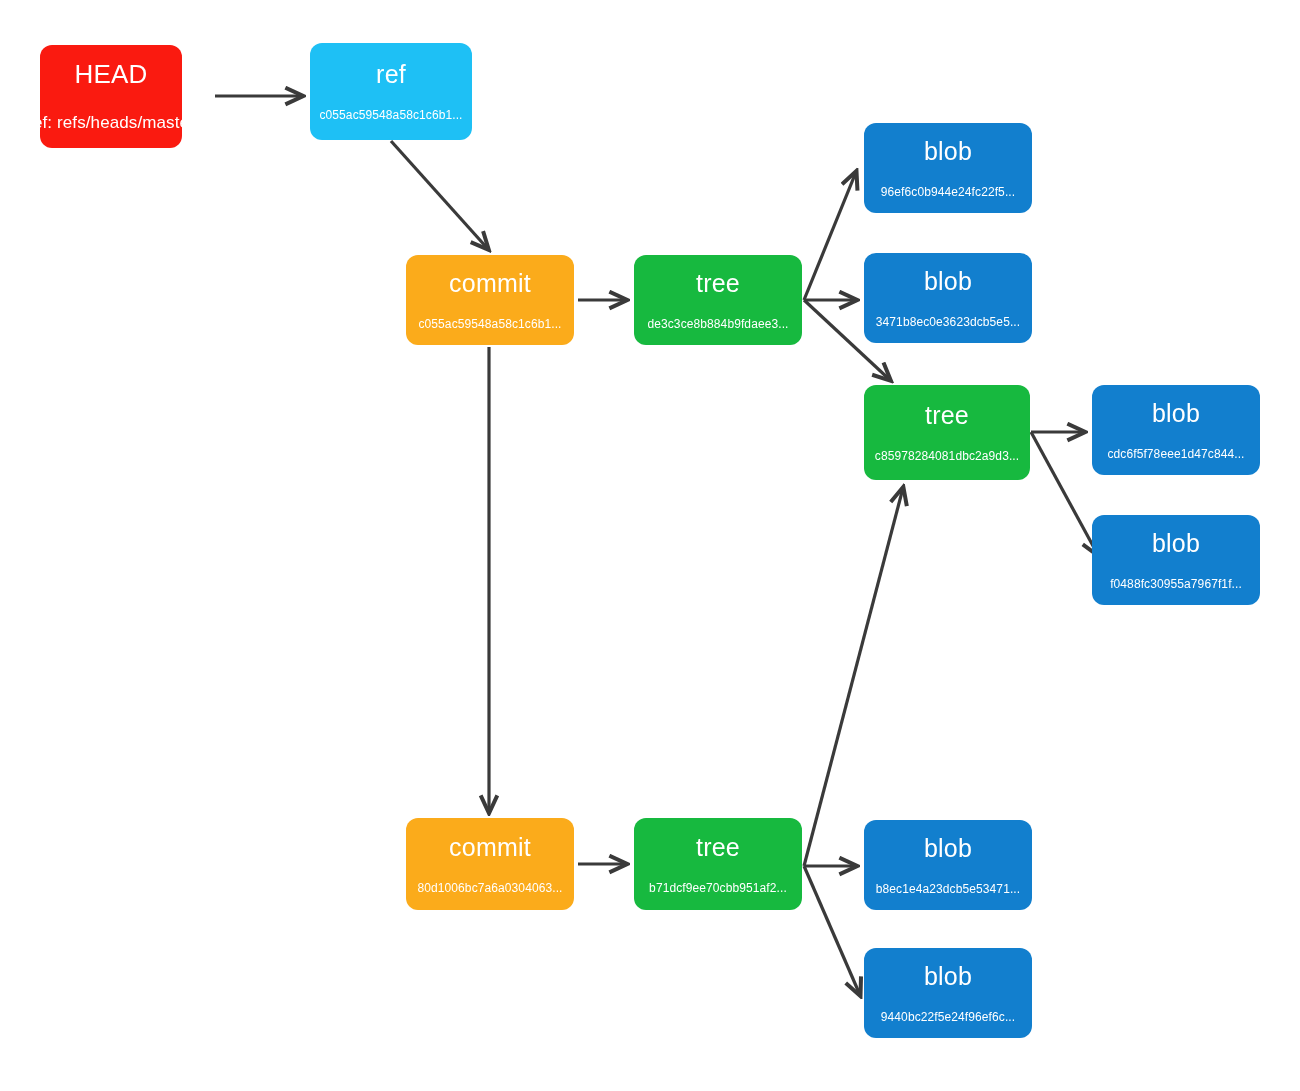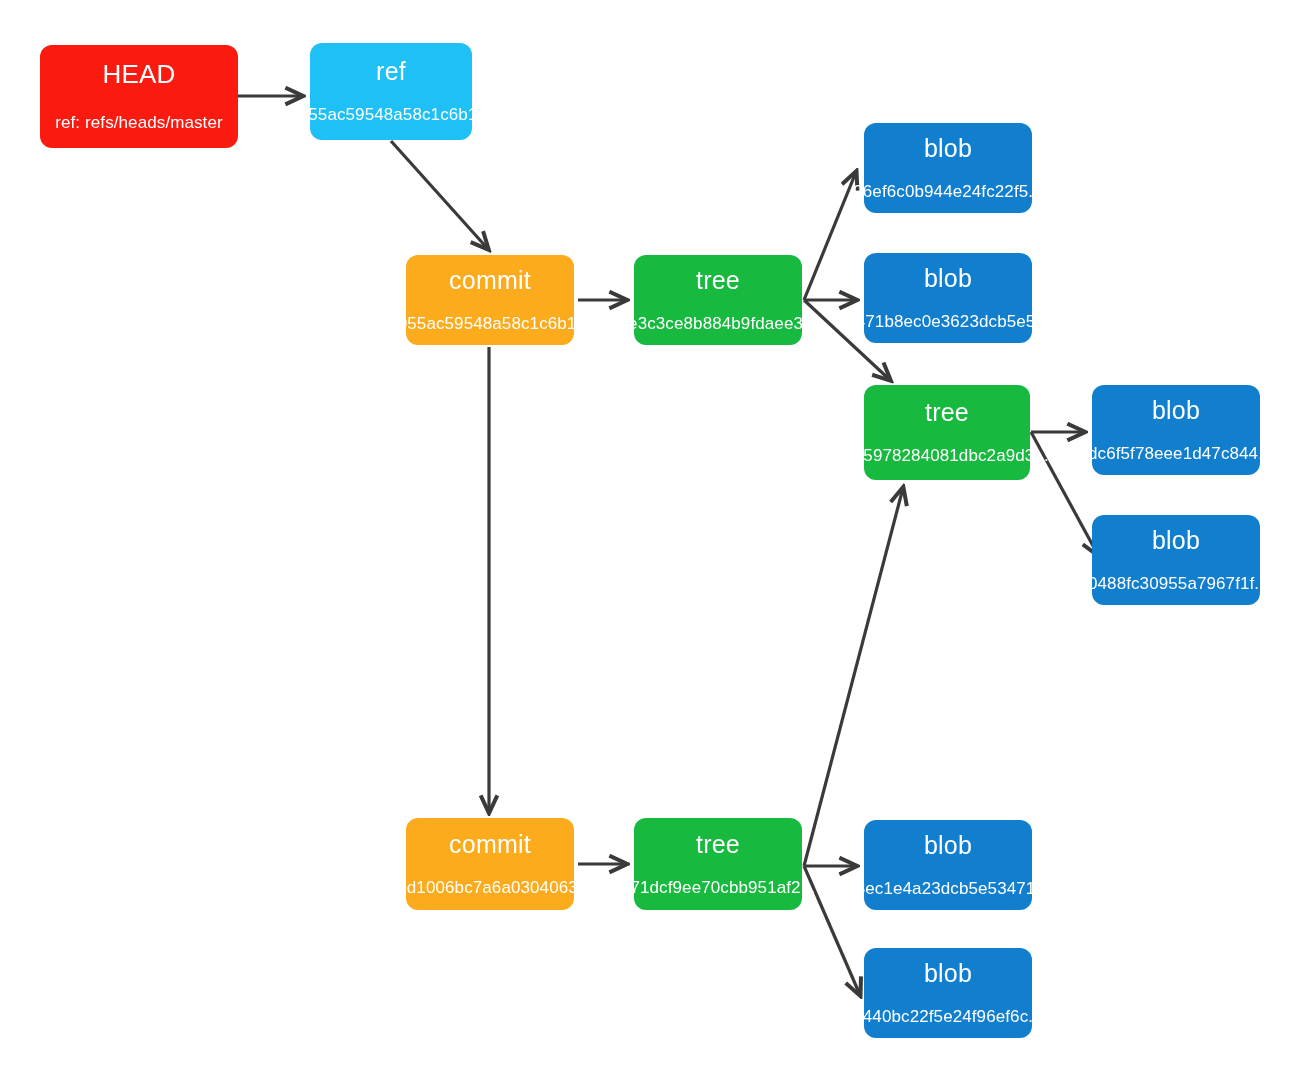--- a/index.html
+++ b/index.html
@@ -38,21 +38,21 @@
     z-index: 2;
   }
   .node .node-title {
     font-size: 25px;
     line-height: 1.15;
     font-weight: 400;
     letter-spacing: 0.2px;
     white-space: nowrap;
   }
   .node .node-sub {
-    font-size: 17px;
+    font-size: 12px;
     line-height: 1.2;
     font-weight: 400;
     margin-top: 19px;
     white-space: nowrap;
     letter-spacing: 0.1px;
   }
   .node.kind-head .node-title { font-size: 26px; }
   .node.kind-head .node-sub { font-size: 17px; margin-top: 10px; }
 </style>
 </head>
@@ -83,21 +83,21 @@
         <polyline points="1031,432 1098,555" marker-end="url(#arrowhead)"></polyline>
         <polyline points="578,864 626,864" marker-end="url(#arrowhead)"></polyline>
         <polyline points="804,866 903,488" marker-end="url(#arrowhead)"></polyline>
         <polyline points="804,866 856,866" marker-end="url(#arrowhead)"></polyline>
         <polyline points="804,866 860,995" marker-end="url(#arrowhead)"></polyline>
         <polyline points="489,912 489,1031" stroke="url(#fadeTail)" stroke-width="3.6"></polyline>
       </g>
   </svg>
 
   <div id="nodes-group">
-      <div class="node kind-head" style="left: 40px; top: 45px; width: 198px; height: 103px; background: rgb(250, 26, 16); gap: 13px;">
+      <div class="node kind-head" style="left: 40px; top: 45px; width: 142px; height: 103px; background: rgb(250, 26, 16); gap: 13px;">
         <div class="node-title">HEAD</div>
         <div class="node-sub">ref: refs/heads/master</div>
       </div>
       <div class="node kind-ref" style="left: 310px; top: 43px; width: 162px; height: 97px; background: rgb(30, 192, 245);">
         <div class="node-title">ref</div>
         <div class="node-sub">c055ac59548a58c1c6b1...</div>
       </div>
       <div class="node kind-commit" style="left: 406px; top: 255px; width: 168px; height: 90px; background: rgb(251, 171, 27);">
         <div class="node-title">commit</div>
         <div class="node-sub">c055ac59548a58c1c6b1...</div>

